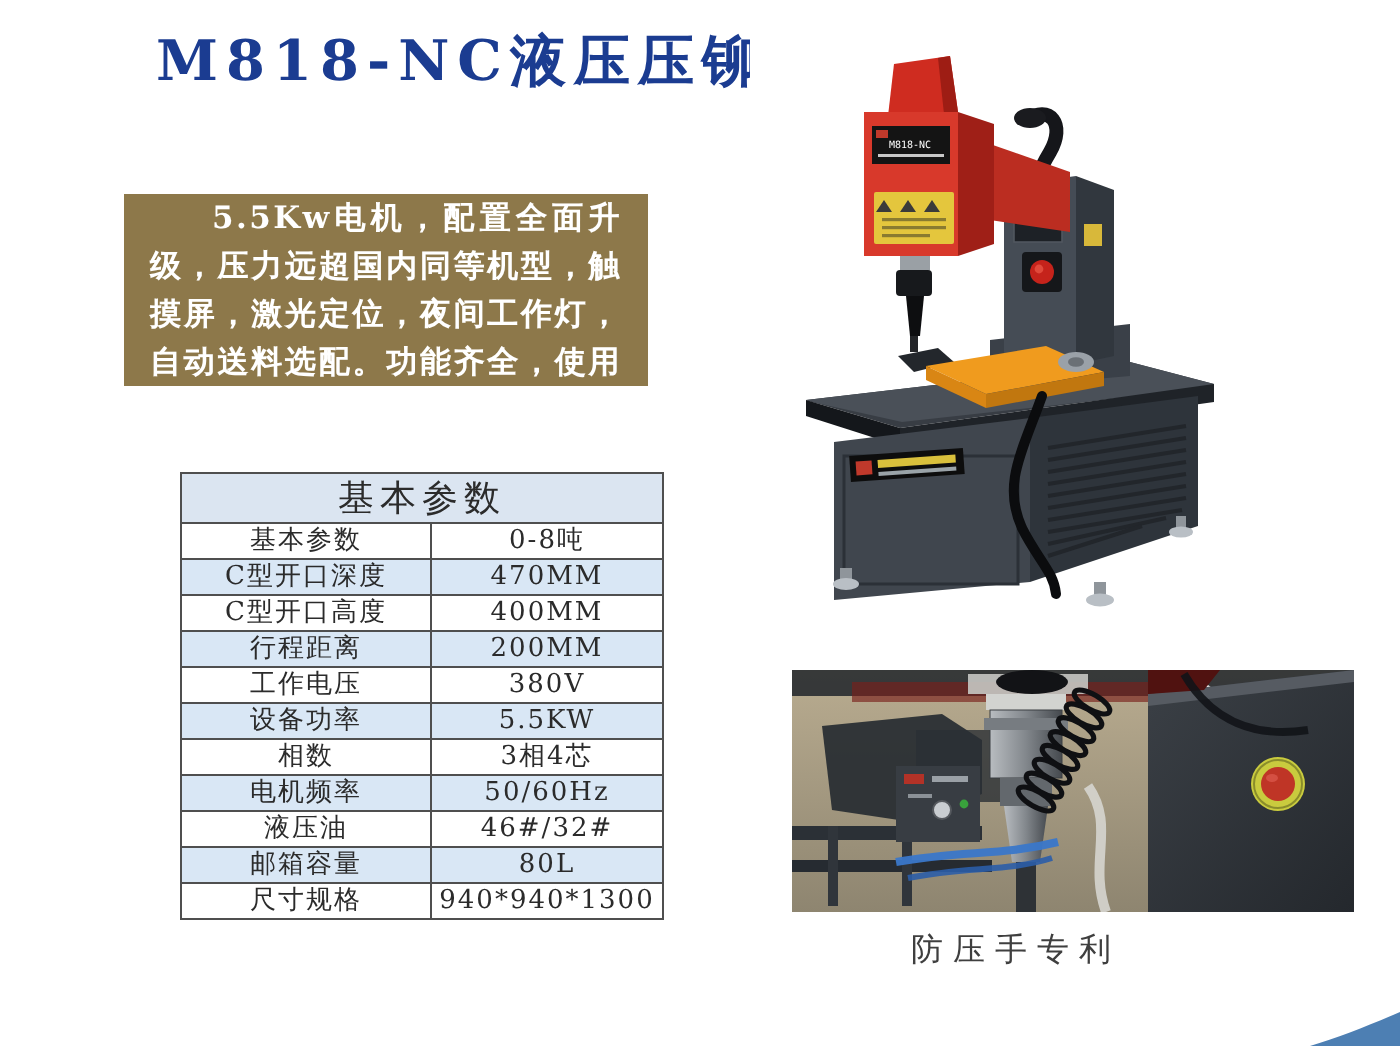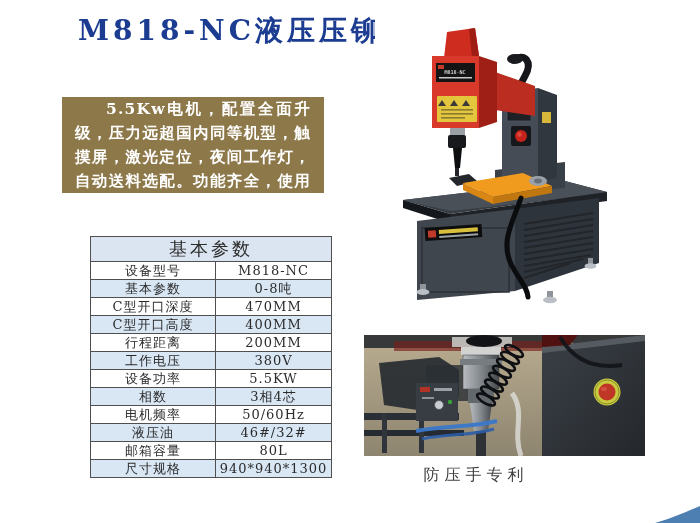--- a/index.html
+++ b/index.html
@@ -44,21 +44,21 @@
     height:20px;background:var(--tbl-head-bg);
     font-size:18px;font-weight:normal;letter-spacing:3px;
   }
   .spec-table td{height:17px;line-height:17px;letter-spacing:1px;}
   .spec-table col.c-label{width:125px;}
   .spec-table col.c-value{width:116px;}
   .spec-table tbody tr:nth-child(even){background:var(--tbl-alt-bg);}
   .spec-table tbody tr:nth-child(odd){background:#ffffff;}
 
   .photo-main{position:absolute;left:375px;top:0;width:325px;height:330px;background:#fff;}
-  .photo-detail-wrap{position:absolute;left:364px;top:335px;width:224px;}
+  .photo-detail-wrap{position:absolute;left:396px;top:335px;width:224px;}
   .photo-detail{width:281px;height:121px;overflow:hidden;}
   .caption{
     margin-top:9px;text-align:center;color:#3f3f3f;
     font-size:16px;letter-spacing:5px;
   }
   .swoosh{position:absolute;right:0;bottom:0;width:45px;height:18px;display:block;}
 </style>
 </head>
 <body>
 
@@ -74,24 +74,20 @@
     <colgroup>
         <col class="c-label">
         <col class="c-value">
       </colgroup>
     <thead>
       <tr>
         <th colspan="2">基本参数</th>
       </tr>
     </thead>
     <tbody id="spec-rows">
-        <tr>
-          <td>设备型号</td>
-          <td>M818-NC</td>
-        </tr>
         <tr>
           <td>基本参数</td>
           <td>0-8吨</td>
         </tr>
         <tr>
           <td>C型开口深度</td>
           <td>470MM</td>
         </tr>
         <tr>
           <td>C型开口高度</td>

